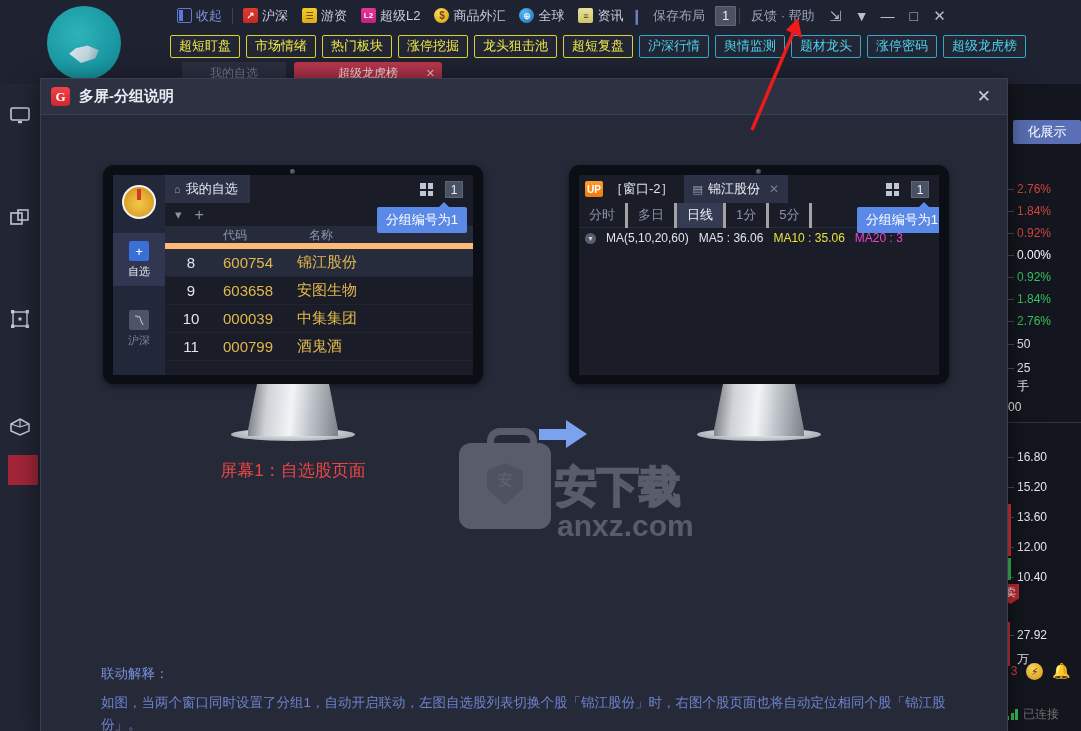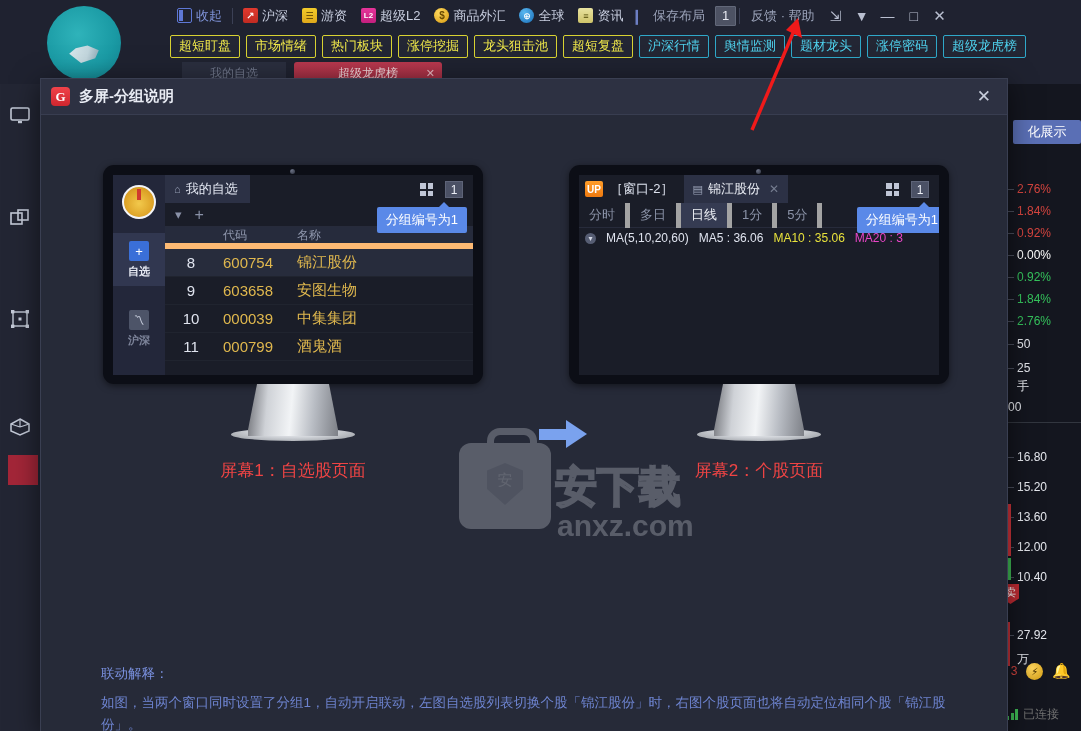--- a/index.html
+++ b/index.html
@@ -210,21 +210,21 @@
     width: 52px; padding: 8px 0 7px 0; text-align: center;
   }
   .ls-it.active { background: #313750; }
   .ls-it .sq {
     width: 20px; height: 20px; margin: 0 auto 3px auto; border-radius: 2px;
     display: flex; align-items: center; justify-content: center;
     font-size: 13px; color: #fff;
   }
   .ls-it .sq.blue { background: #3a6fd8; }
   .ls-it .sq.gray { background: #4d5468; color: #c8cedd; font-size: 11px; }
-  .ls-it .lb { font-size: 11px; color: #e6e9f2; font-weight: bold; }
+  .ls-it .lb { font-size: 11px; color: #e6e9f2; }
   .ls-it.dim .lb { color: #7d849a; }
 
   .ls-main { position: absolute; left: 52px; right: 0; top: 0; bottom: 0; }
   .ls-tabbar { height: 28px; display: flex; align-items: center; position: relative; }
   .ls-tab {
     height: 28px; padding: 0 12px 0 9px; background: #2c3145;
     display: flex; align-items: center; gap: 5px;
     color: #e3e7f2; font-size: 13px;
   }
   .home-ico { color: #8e96ac; font-size: 11px; }
@@ -253,21 +253,21 @@
     content: ""; position: absolute; top: -5px; right: 18px;
     border-left: 5px solid transparent; border-right: 5px solid transparent;
     border-bottom: 5px solid #5a89e8;
   }
   .ls-thead {
     height: 22px; display: flex; align-items: center; background: #262b3c;
     color: #8f97ad; font-size: 12px; border-bottom: 6px solid #fdba74;
   }
   .cw0 { width: 52px; text-align: center; }
   .cw1 { width: 74px; padding-left: 6px; }
-  .cw2 { width: 94px; padding-left: 6px; }
+  .cw2 { width: 94px; padding-left: 6px; margin-left: 12px; }
   .ls-row {
     height: 28px; display: flex; align-items: center; font-size: 15px;
     border-bottom: 1px solid #20242f;
   }
   .ls-row .c0 { width: 52px; text-align: center; color: #dfe3ee; }
   .ls-row .c1 { width: 74px; padding-left: 6px; color: #e0b84e; }
   .ls-row .c2 { width: 94px; padding-left: 6px; color: #e0b84e; }
 
   
   .rs-tabbar { height: 28px; display: flex; align-items: center; position: relative; }
@@ -280,21 +280,21 @@
   .rs-wtitle { color: #dde2ee; font-size: 13px; margin-left: 7px; }
   .rs-tab {
     height: 28px; margin-left: 10px; padding: 0 9px; background: #2c3145;
     display: flex; align-items: center; gap: 5px; color: #e8ebf3; font-size: 13px;
   }
   .rs-tab .doc { color: #9aa2b6; font-size: 11px; }
   .rs-tab .x { color: #767d90; font-size: 12px; margin-left: 4px; }
   .rs-period { height: 25px; display: flex; align-items: center; border-bottom: 1px solid #272b3b; }
   .pd {
     height: 25px; padding: 0 10px; display: flex; align-items: center;
-    color: #8b93a8; font-size: 13px; border-right: 5px solid #a3a3a3;
+    color: #8b93a8; font-size: 13px; border-right: 3px solid #a3a3a3;
   }
   .pd.on { background: #353b52; color: #eef1f7; }
   .rs-ma {
     height: 20px; display: flex; align-items: center; gap: 10px;
     padding-left: 6px; font-size: 12px; white-space: nowrap;
   }
   .dot-ico {
     width: 11px; height: 11px; border-radius: 50%; background: #565d73;
     color: #d4d9e6; font-size: 8px; display: flex; align-items: center; justify-content: center;
   }
@@ -689,21 +689,20 @@
               <span class="ma-5">MA5 : 36.06</span>
               <span class="ma-10">MA10 : 35.06</span>
               <span class="ma-20">MA20 : 3</span>
             </div>
 
 
           </div>
         </div>
         <div class="mon-stand"></div>
         <div class="mon-base"></div>
-        <div class="mon-cap">屏幕2：个股页面</div>
       </div>
 
       <div class="expl">
         <div class="expl-h">联动解释：</div>
         <div class="expl-l">如图，当两个窗口同时设置了分组1，自动开启联动，左图自选股列表切换个股「锦江股份」时，右图个股页面也将自动定位相同个股「锦江股份」。</div>
 
       </div>
 
       <div class="wm">
         <div class="wm-bag"></div>

